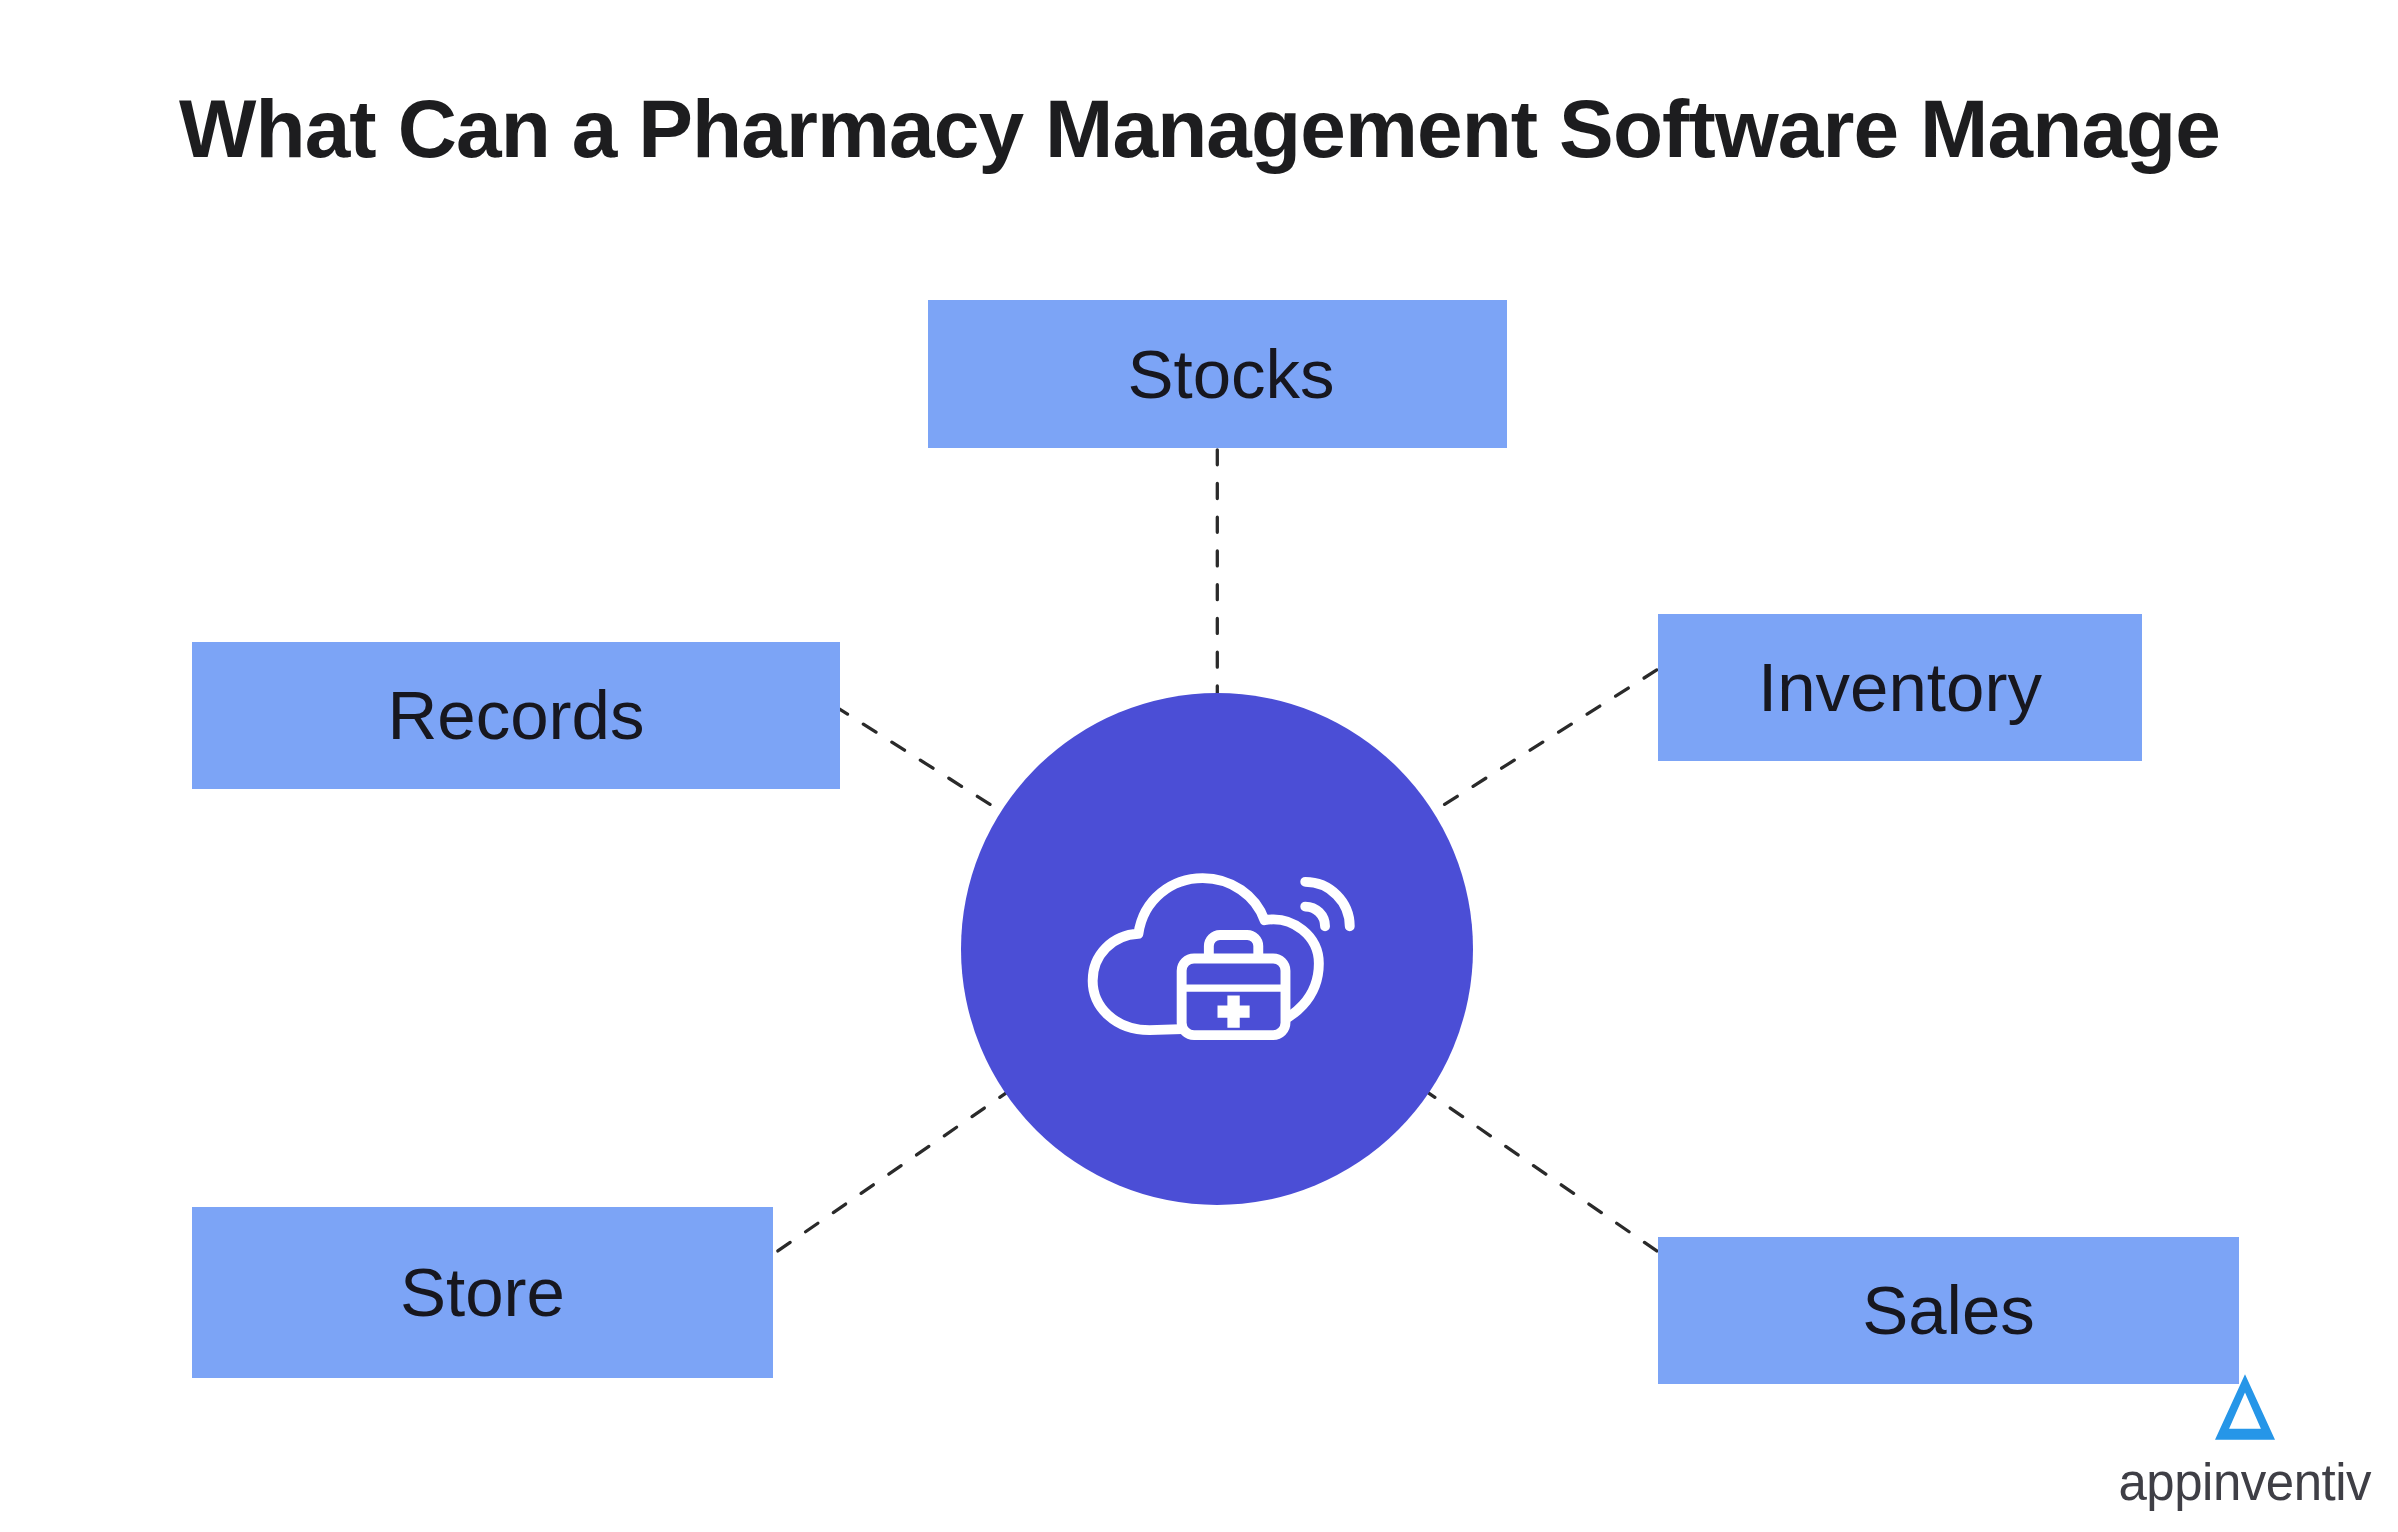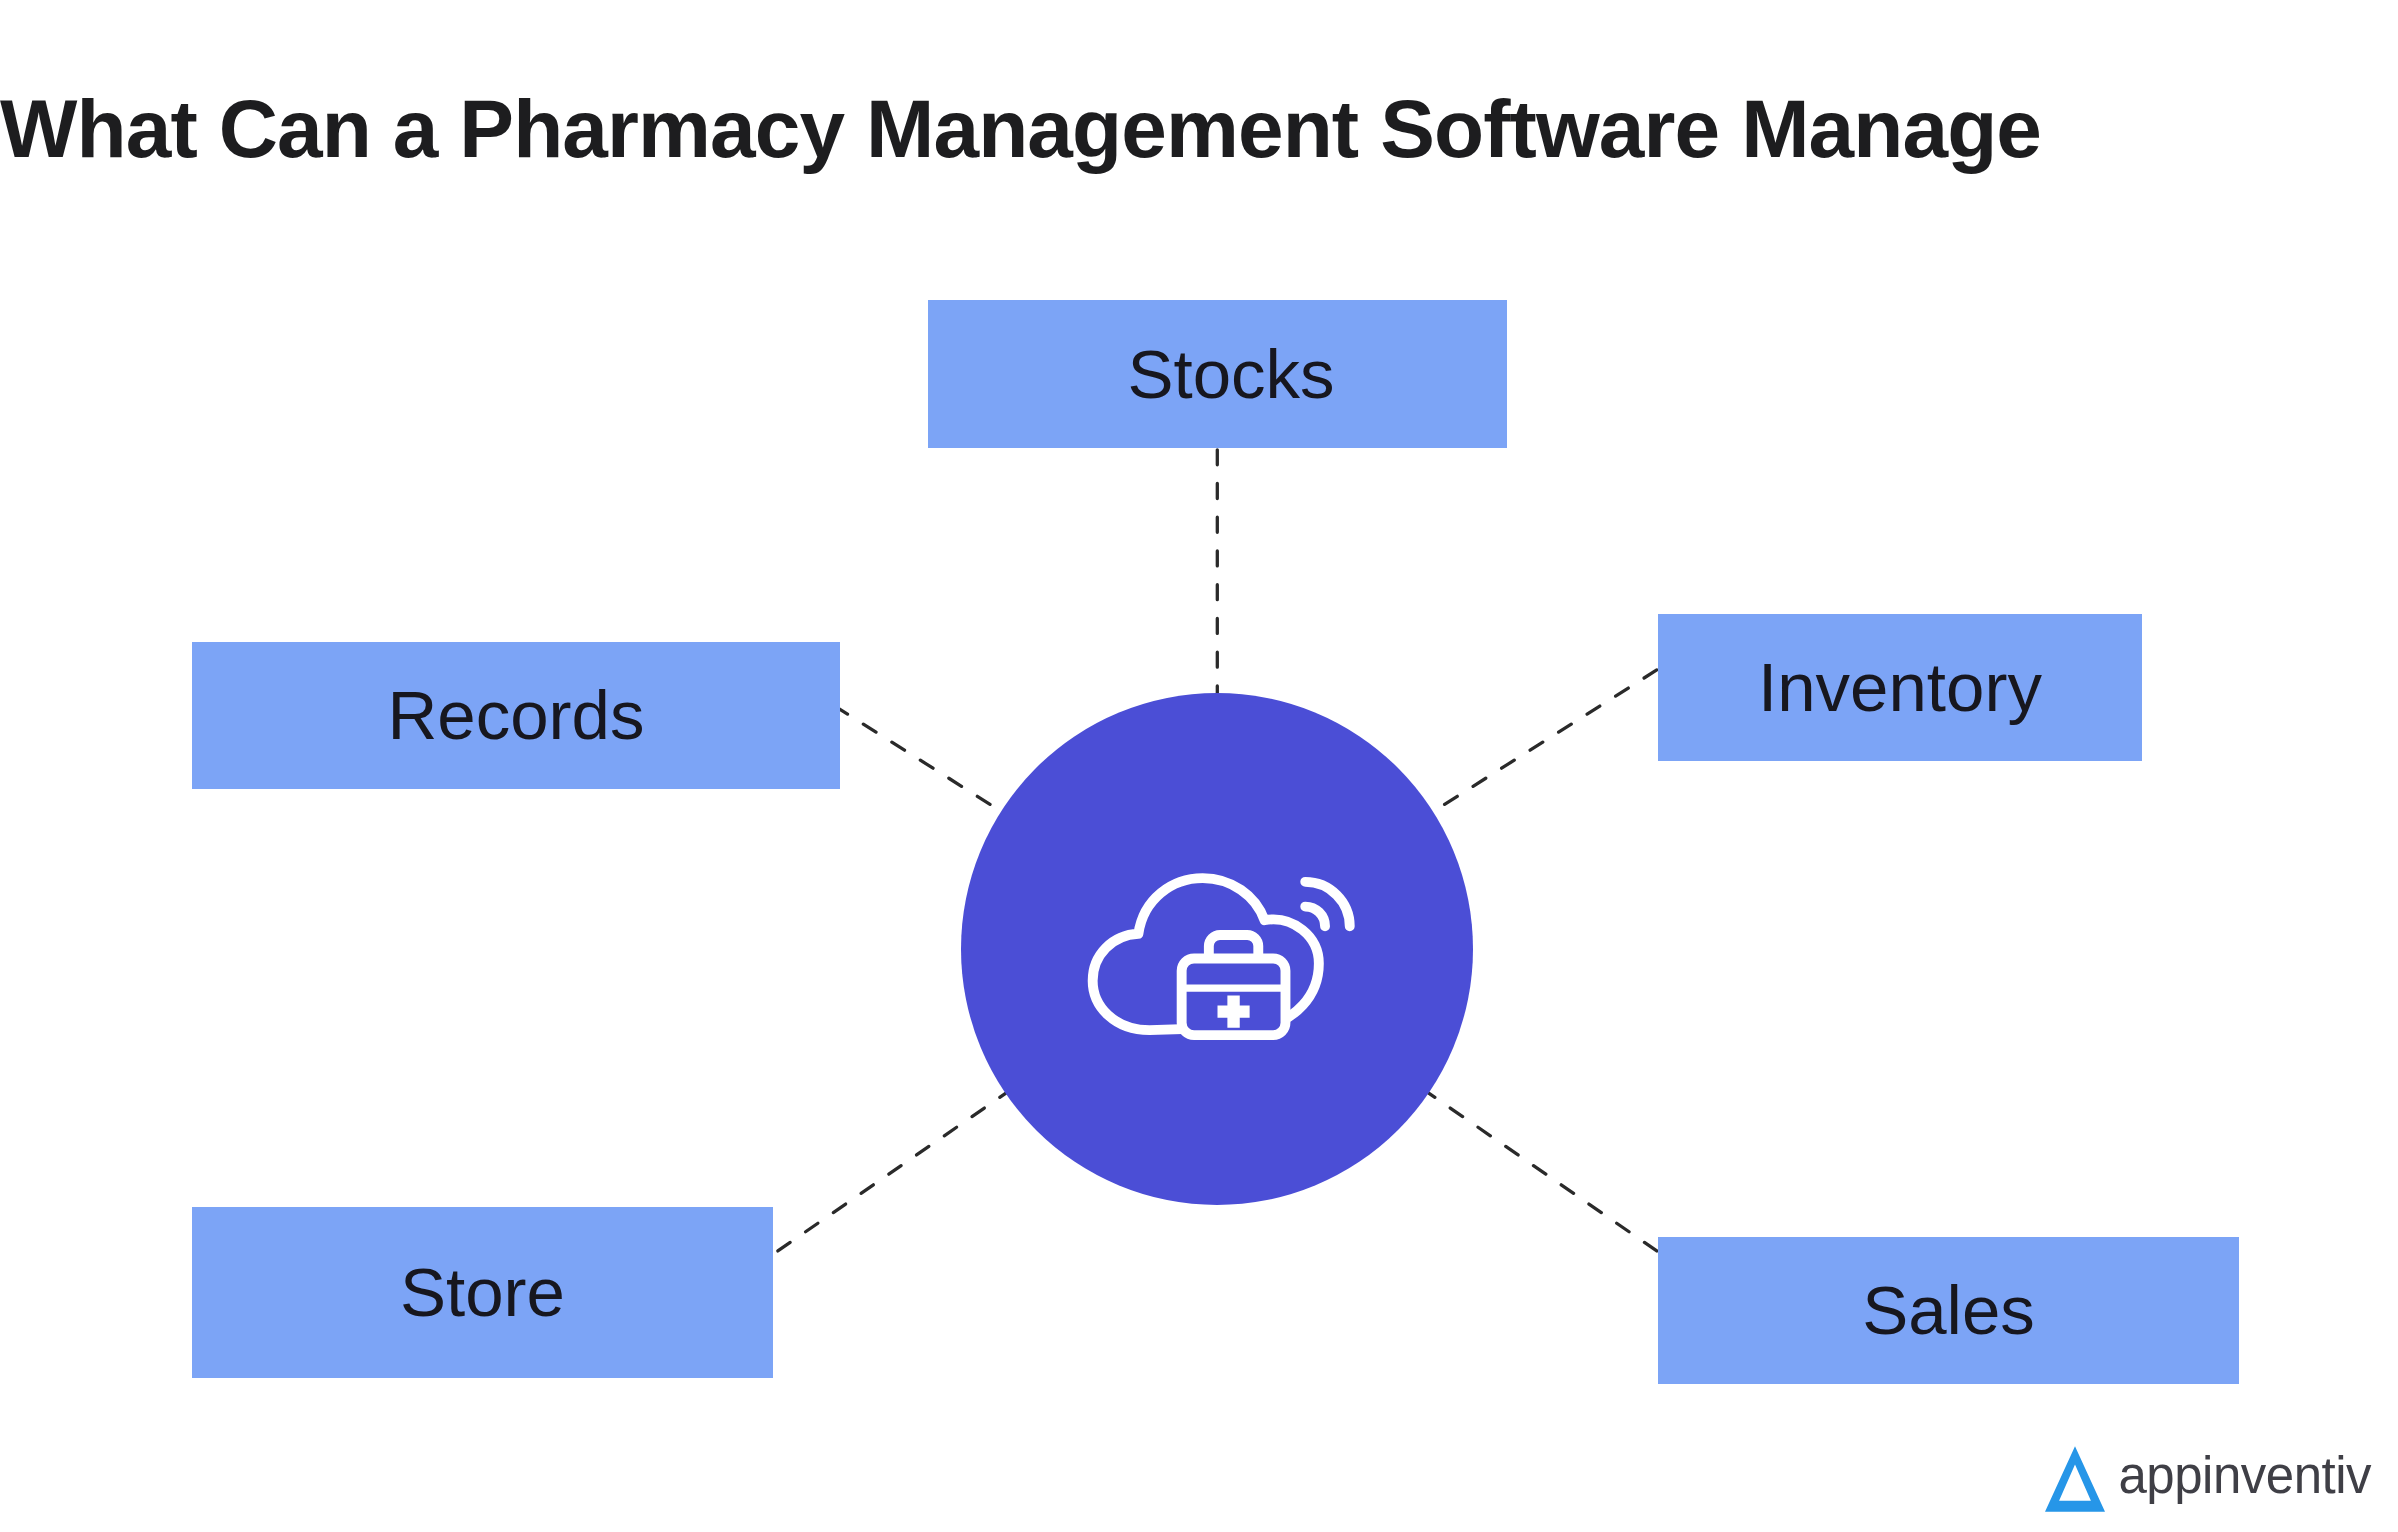--- a/index.html
+++ b/index.html
@@ -17,21 +17,21 @@
   body{
     background:var(--page-bg);
     font-family:"Liberation Sans","DejaVu Sans",sans-serif;
     overflow:hidden;
     position:relative;
   }
   .canvas{position:absolute;inset:0;}
   .title{
     position:absolute;
     top:82px;left:0;right:0;
-    text-align:left;
+    text-align:center;
     font-size:82px;
     font-weight:700;
     color:var(--title-color);
     letter-spacing:-0.9px;
   }
   .connectors{
     position:absolute;top:0;left:0;width:2399px;height:1533px;
   }
   .connectors line{
     stroke:var(--connector-color);
@@ -59,21 +59,21 @@
     left:961px;top:693px;
     width:512px;height:512px;
     border-radius:50%;
     background:var(--circle-bg);
     display:flex;align-items:center;justify-content:center;
   }
   .hub svg{width:309px;height:auto;}
   .logo{
     position:absolute;
     right:28px;bottom:20.6px;
-    display:flex;align-items:flex-start;gap:13px;
+    display:flex;align-items:center;gap:13px;flex-direction:column;
   }
   .logo-mark{width:60px;height:66px;}
   .logo-name{
     font-size:51px;
     font-weight:500;
     color:var(--logo-text);
     letter-spacing:-0.5px;
   }
 </style>
 </head>

